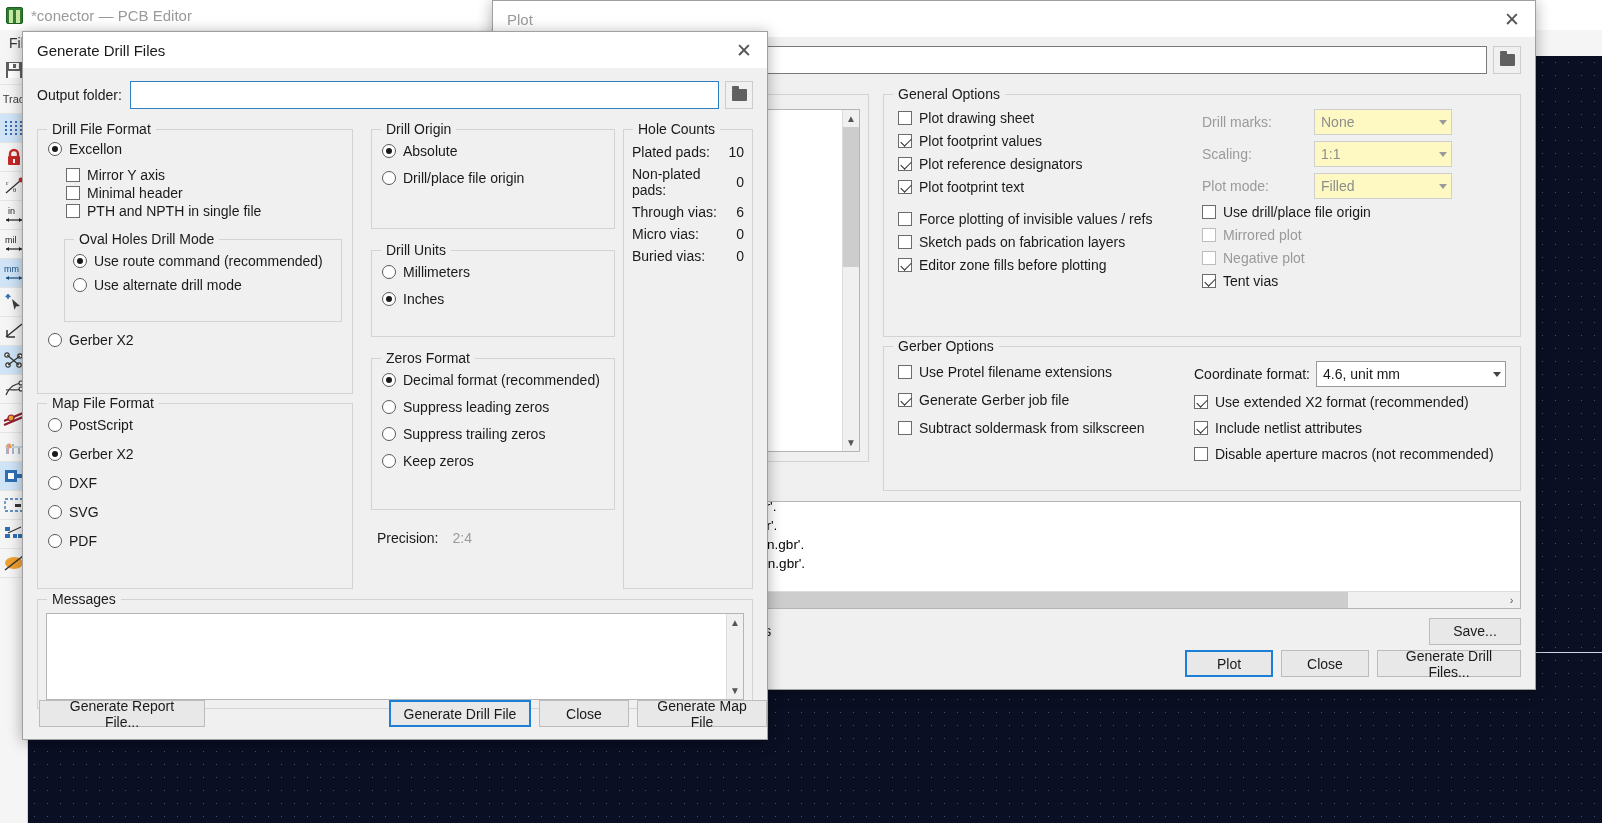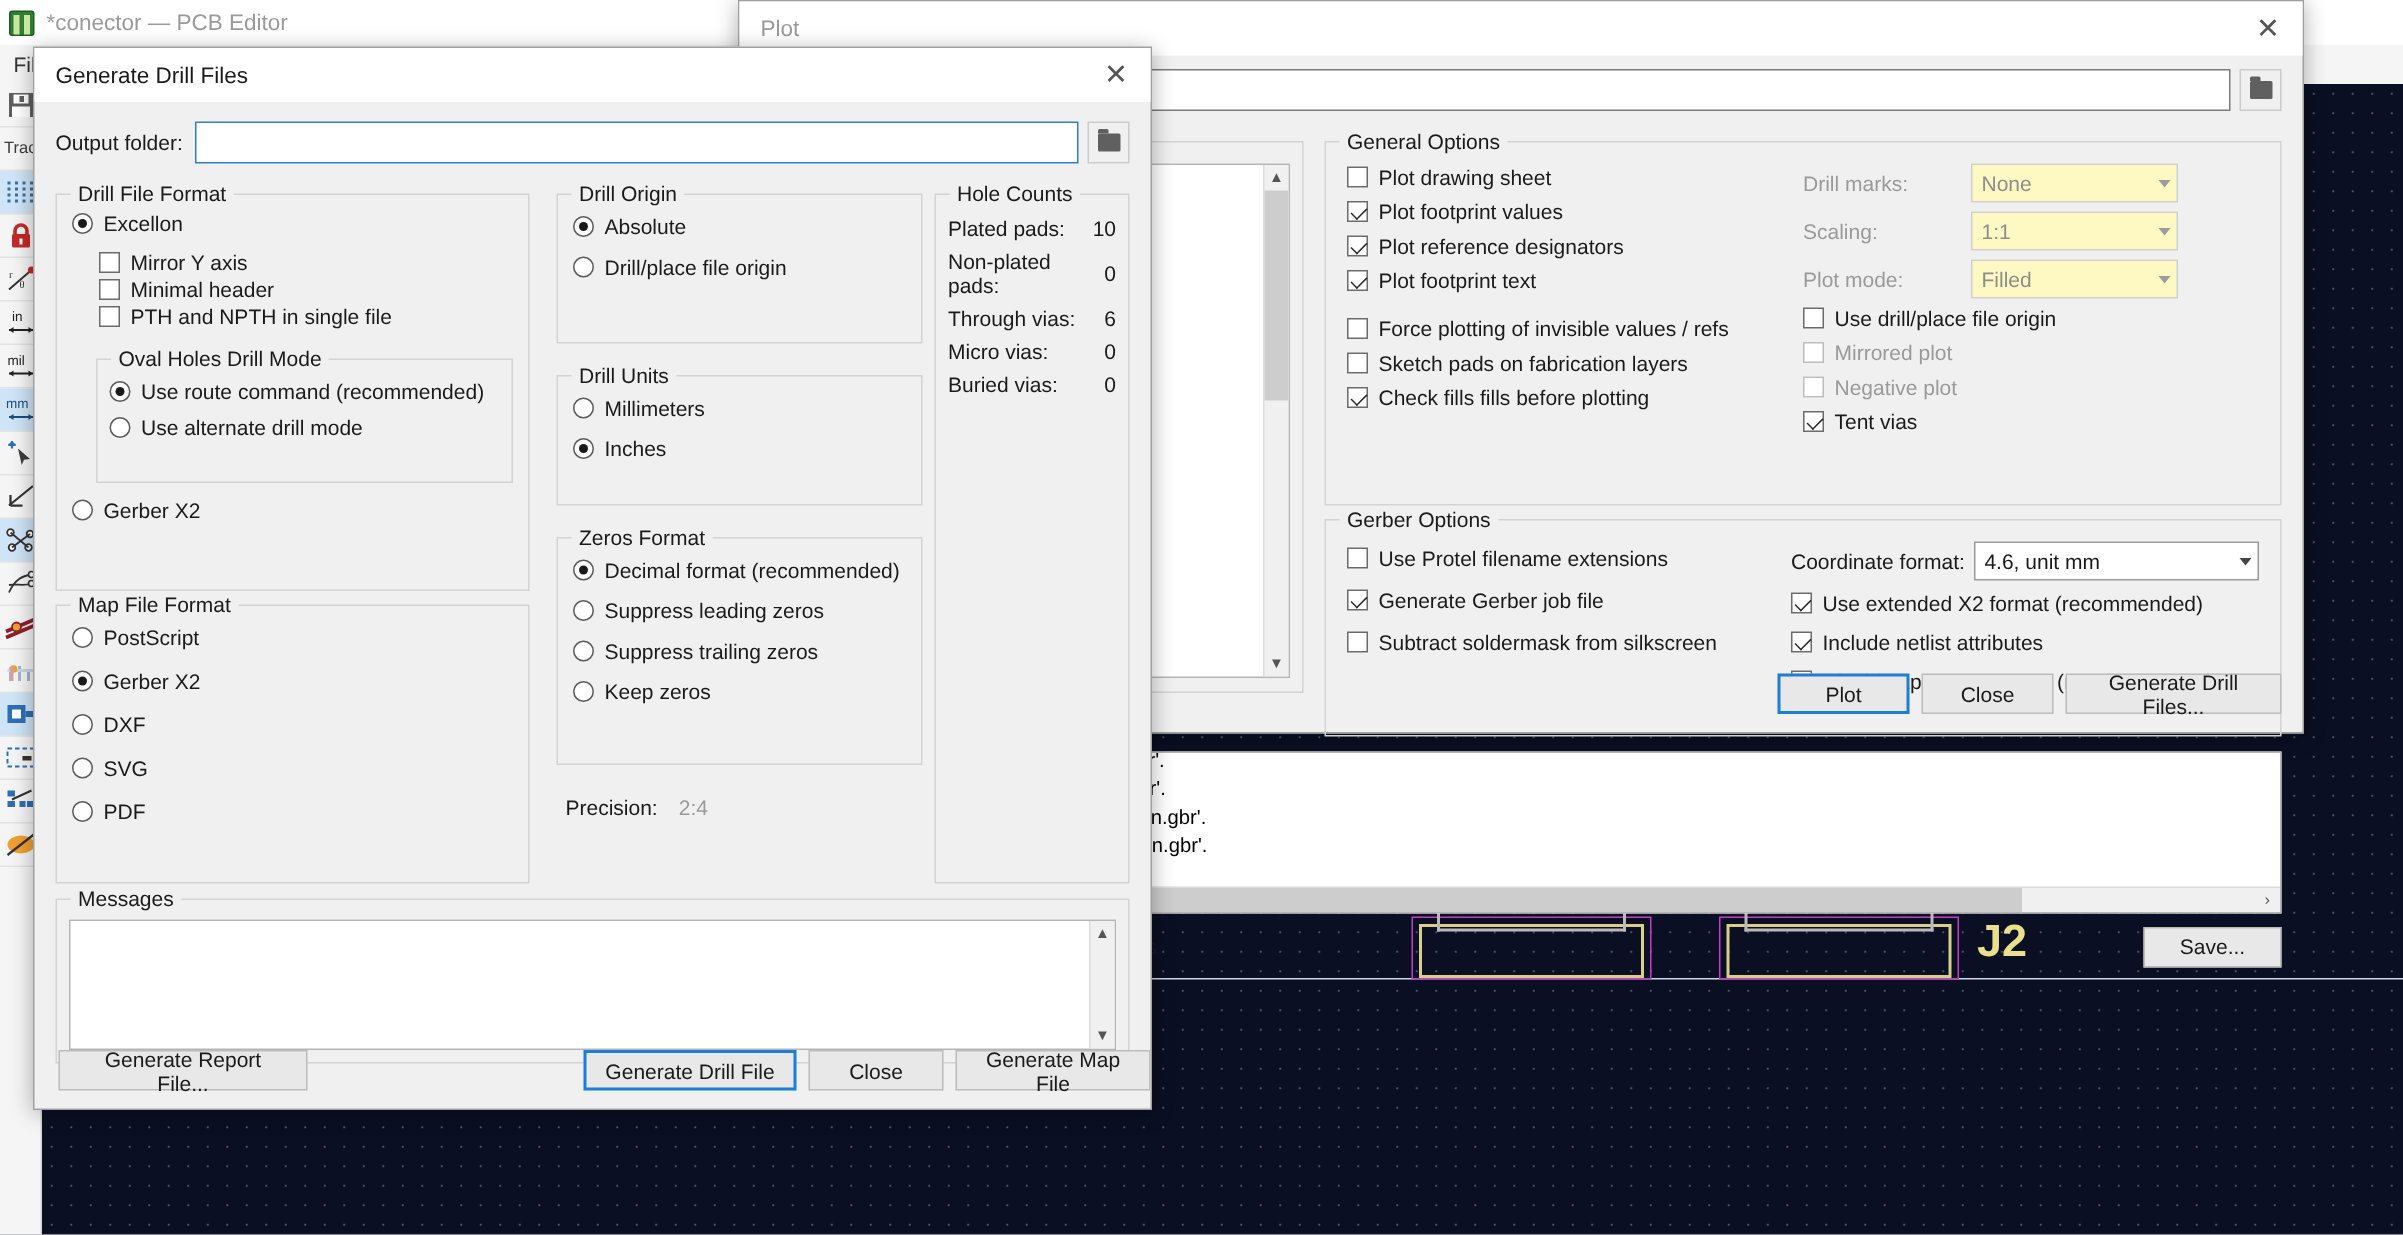--- a/index.html
+++ b/index.html
@@ -69,21 +69,21 @@
   .dlg { position: absolute; background: #f0f0f0; border: 1px solid #a0a0a0;
          box-shadow: 0 2px 14px rgba(0,0,0,.32); }
   .dlg-titlebar { height: 36px; background: #ffffff; display: flex; align-items: center;
                   justify-content: space-between; padding: 0 6px 0 14px; }
   .dlg-title { font-size: 15px; color: #1a1a1a; }
   .dlg-title.dim { color: #9a9a9a; }
   .dlg-close { width: 34px; height: 30px; display: flex; align-items: center;
                justify-content: center; color: #555; font-size: 19px; line-height: 1; }
 
   
-  #plot-dialog { left: 492px; top: 0px; width: 1044px; height: 489px; }
+  #plot-dialog { left: 492px; top: 0px; width: 1044px; height: 690px; }
 
   .row { display: flex; align-items: center; }
   .lbl { font-size: 14px; color: #1a1a1a; }
   .lbl.dis { color: #9a9a9a; }
 
   .txtfield { background: #fff; border: 1px solid #7a7a7a; height: 28px; padding: 0 5px;
               font-size: 14px; font-family: "Liberation Sans", sans-serif; width: 100%; }
   .txtfield.focused { border: 1px solid #2f7fc4; }
 
   .iconbtn { width: 28px; height: 28px; background: #f0f0f0; border: 1px solid #cccccc;
@@ -406,21 +406,21 @@
           <div class="ctrl" style="margin-bottom: 9px;">
             <span class="cb"></span>
             <span class="lbl">Force plotting of invisible values / refs</span>
           </div>
           <div class="ctrl" style="margin-bottom: 9px;">
             <span class="cb"></span>
             <span class="lbl">Sketch pads on fabrication layers</span>
           </div>
           <div class="ctrl" style="margin-bottom: 9px;">
             <span class="cb checked"></span>
-            <span class="lbl">Check fills fills before plotting</span>
+            <span class="lbl">Editor zone fills before plotting</span>
           </div>
         </div>
       <div id="gen-right" style="position:absolute; left:318px; top:14px; width:310px;">
           <div class="row" style="margin-bottom: 6px;">
             <span class="lbl dis" style="width: 112px;">Drill marks:</span>
             <div class="combo dis" style="width: 138px;">
               <span>None</span>
               <span class="chev"></span>
             </div>
           </div>

